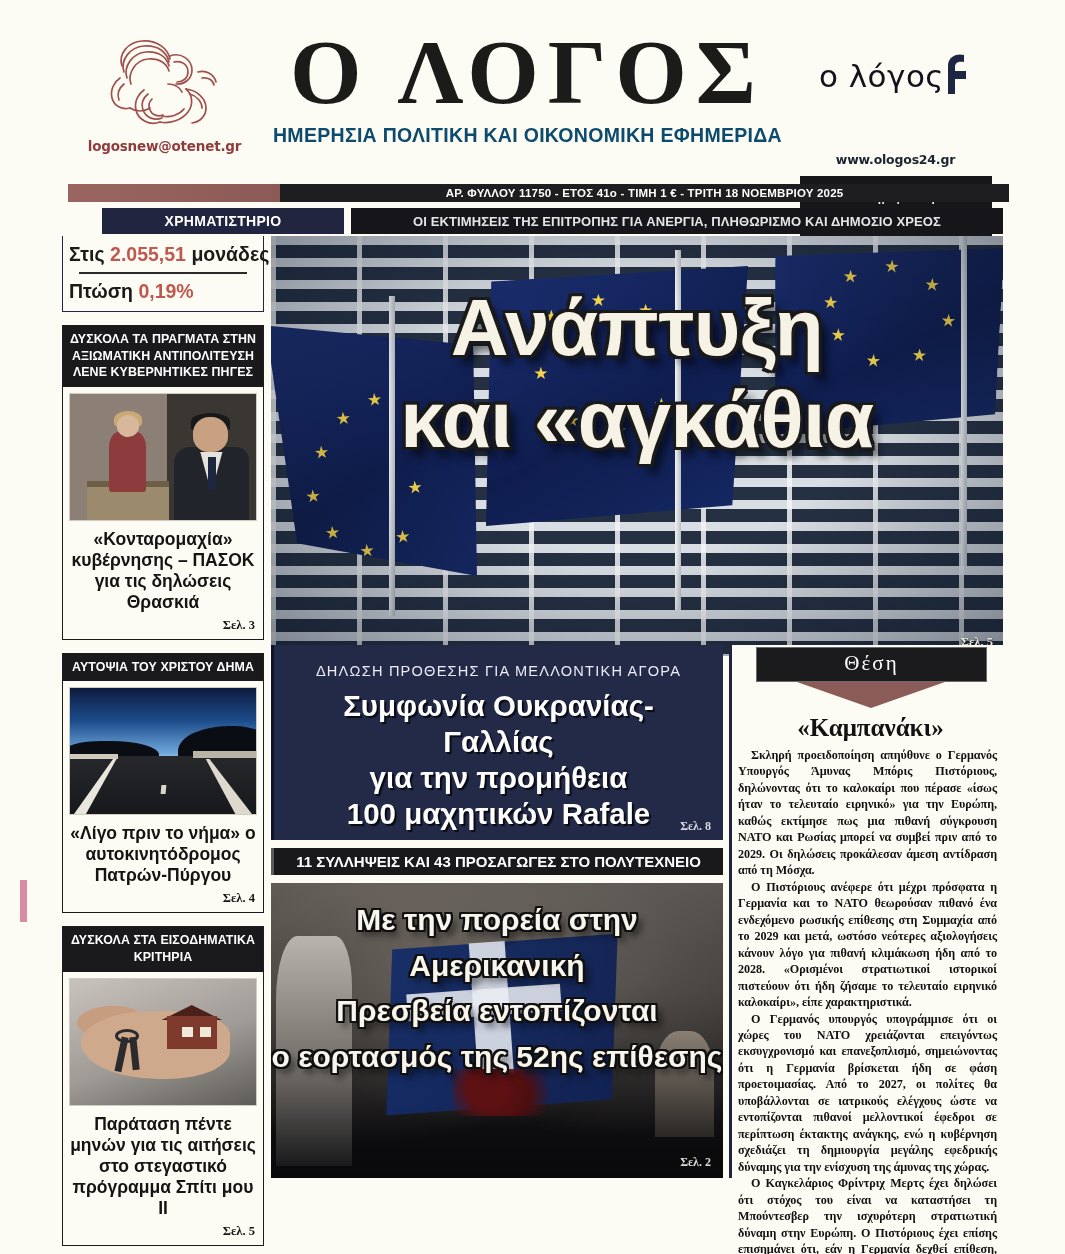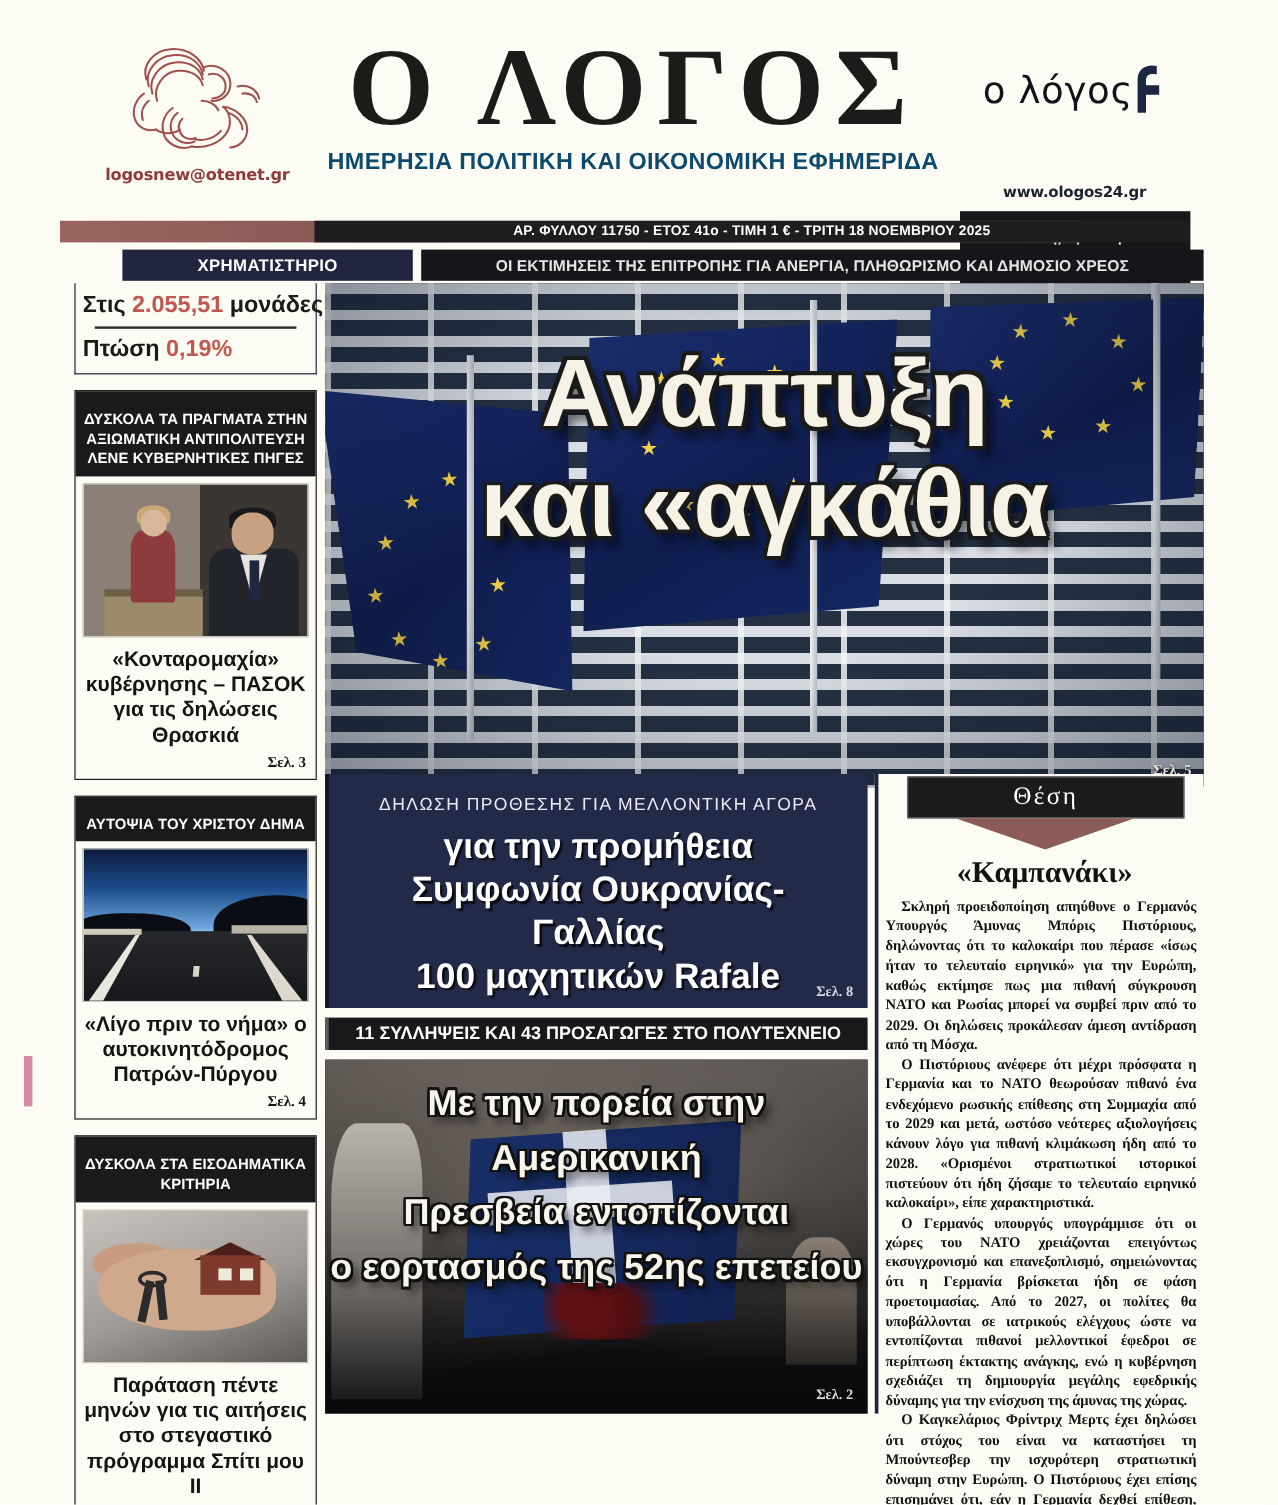--- a/index.html
+++ b/index.html
@@ -130,21 +130,21 @@
     padding: 7px 4px 9px;
     font-family: "Liberation Serif", "DejaVu Serif", serif;
     font-style: italic;
     font-size: 17.5px;
     line-height: 1.28;
   }
 
   
   .datebar {
     position: absolute;
-    left: 50px; top: 184px;
+    left: 68px; top: 184px;
     width: 850px; height: 18px;
     background: linear-gradient(90deg,#9a6560,#8d5b57 22%,#7e4f4d 48%,#8e5c58 74%,#9a6560);
     text-decoration: underline;
   }
   .datebar-inner {
     position: absolute;
     left: 212px; top: 0;
     width: 729px; height: 18px;
     background: #1e1e20;
     color: #ffffff;
@@ -225,21 +225,21 @@
     border: 1.5px solid #1c1c1c;
     background: #fdfcf4;
   }
   .side-kicker {
     background: #1a1a1c;
     color: #ffffff;
     font-size: 12.4px;
     font-weight: 700;
     line-height: 1.34;
     text-align: center;
-    padding: 15px 6px 6px;
+    padding: 5px 6px 6px;
     letter-spacing: 0.1px;
   }
   .side-photo {
     margin: 6px 6px 0;
     height: 128px;
     position: relative;
     overflow: hidden;
     border: 1px solid #cfcdc2;
   }
   .side-cap {
@@ -857,42 +857,42 @@
     <div class="hero-head">
       <span>Ανάπτυξη</span>
       <span class="l2">και «αγκάθια</span>
     </div>
     <div class="hero-page">Σελ. 5</div>
   </div>
 
   <div class="rafale">
     <div class="rafale-kicker">ΔΗΛΩΣΗ ΠΡΟΘΕΣΗΣ ΓΙΑ ΜΕΛΛΟΝΤΙΚΗ ΑΓΟΡΑ</div>
     <div class="rafale-head">
+      <div>Συμφωνία Ουκρανίας-Γαλλίας</div>
       <div>για την προμήθεια</div>
-      <div>Συμφωνία Ουκρανίας-Γαλλίας</div>
       <div>100 μαχητικών Rafale</div>
     </div>
     <div class="rafale-page">Σελ. 8</div>
   </div>
 
   <div class="poly-banner">11 ΣΥΛΛΗΨΕΙΣ ΚΑΙ 43 ΠΡΟΣΑΓΩΓΕΣ ΣΤΟ ΠΟΛΥΤΕΧΝΕΙΟ</div>
 
   <div class="march">
     <div class="crowd">
       <div class="gflag"></div>
       <div class="gcross-v"></div>
       <div class="gcross-h"></div>
       <div class="flowers"></div>
       <div class="figL"></div>
       <div class="figR"></div>
     </div>
     <div class="march-head">
       <div>Με την πορεία στην Αμερικανική</div>
       <div>Πρεσβεία εντοπίζονται</div>
-      <div>ο εορτασμός της 52ης επετείου</div>
+      <div>ο εορτασμός της 52ης επίθεσης</div>
     </div>
     <div class="march-page">Σελ. 2</div>
   </div>
 
   <div class="opinion">
     <div class="opinion-tab">Θέση</div>
     <div class="opinion-chev"></div>
     <div class="opinion-title">«Καμπανάκι»</div>
     <div class="opinion-body">
       <p>Σκληρή προειδοποίηση απηύθυνε ο Γερμανός Υπουργός Άμυνας Μπόρις Πιστόριους, δηλώνοντας ότι το καλοκαίρι που πέρασε «ίσως ήταν το τελευταίο ειρηνικό» για την Ευρώπη, καθώς εκτίμησε πως μια πιθανή σύγκρουση ΝΑΤΟ και Ρωσίας μπορεί να συμβεί πριν από το 2029. Οι δηλώσεις προκάλεσαν άμεση αντίδραση από τη Μόσχα.</p>

